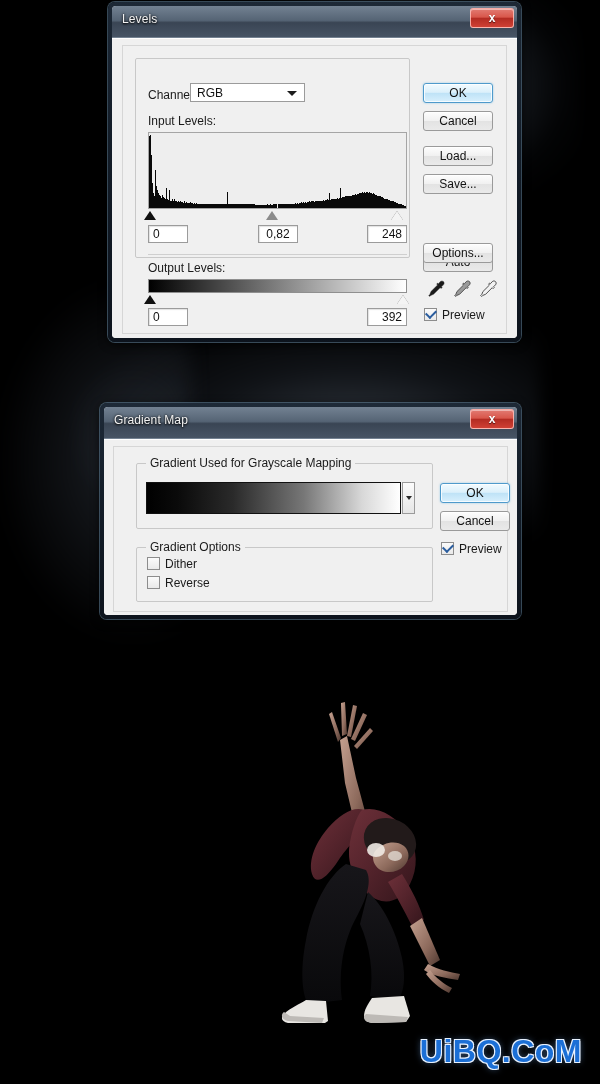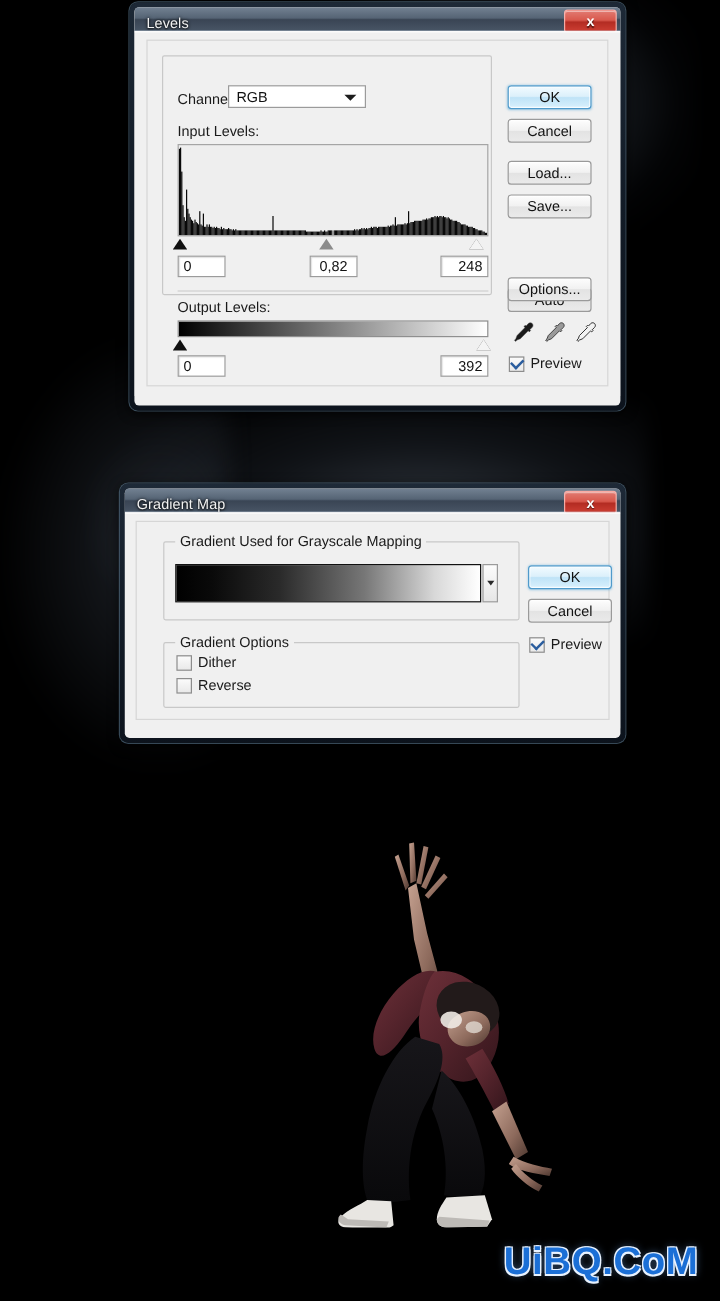--- a/index.html
+++ b/index.html
@@ -62,21 +62,21 @@
   }
   .dialog-inner {
     position: relative;
     border-radius: 4px;
     overflow: hidden;
     background: #f0f0f0;
     height: 100%;
   }
   .titlebar {
     position: relative;
-    height: 20px;
+    height: 32px;
     background:
       linear-gradient(180deg,
         rgba(104,120,138,0.92) 0%,
         rgba(72,88,106,0.92) 45%,
         rgba(46,58,74,0.94) 52%,
         rgba(58,72,90,0.92) 100%);
   }
   .titlebar::after {
     content:"";
     position:absolute; left:0; right:0; bottom:0; height:1px;
@@ -172,21 +172,21 @@
     flex: 0 0 auto;
     cursor: pointer;
   }
   .checkbox.checked::after {
     content: "";
     width: 8px; height: 5px;
     border-left: 2px solid #2a5d9e;
     border-bottom: 2px solid #2a5d9e;
     transform: rotate(-45deg) translate(1px,-1px);
   }
-  .checkrow { position: absolute; display: flex; align-items: center; gap: 5px; }
+  .checkrow { position: absolute; display: flex; align-items: flex-start; gap: 5px; }
 
   
   #dlg-levels { left: 108px; top: 2px; width: 413px; height: 340px; }
   #levels-panel {
     position: absolute;
     left: 10px; top: 6px; right: 10px; bottom: 8px;
     background: #f0f0f0;
     border: 1px solid #d6d6d6;
   }
   #channel-group {

